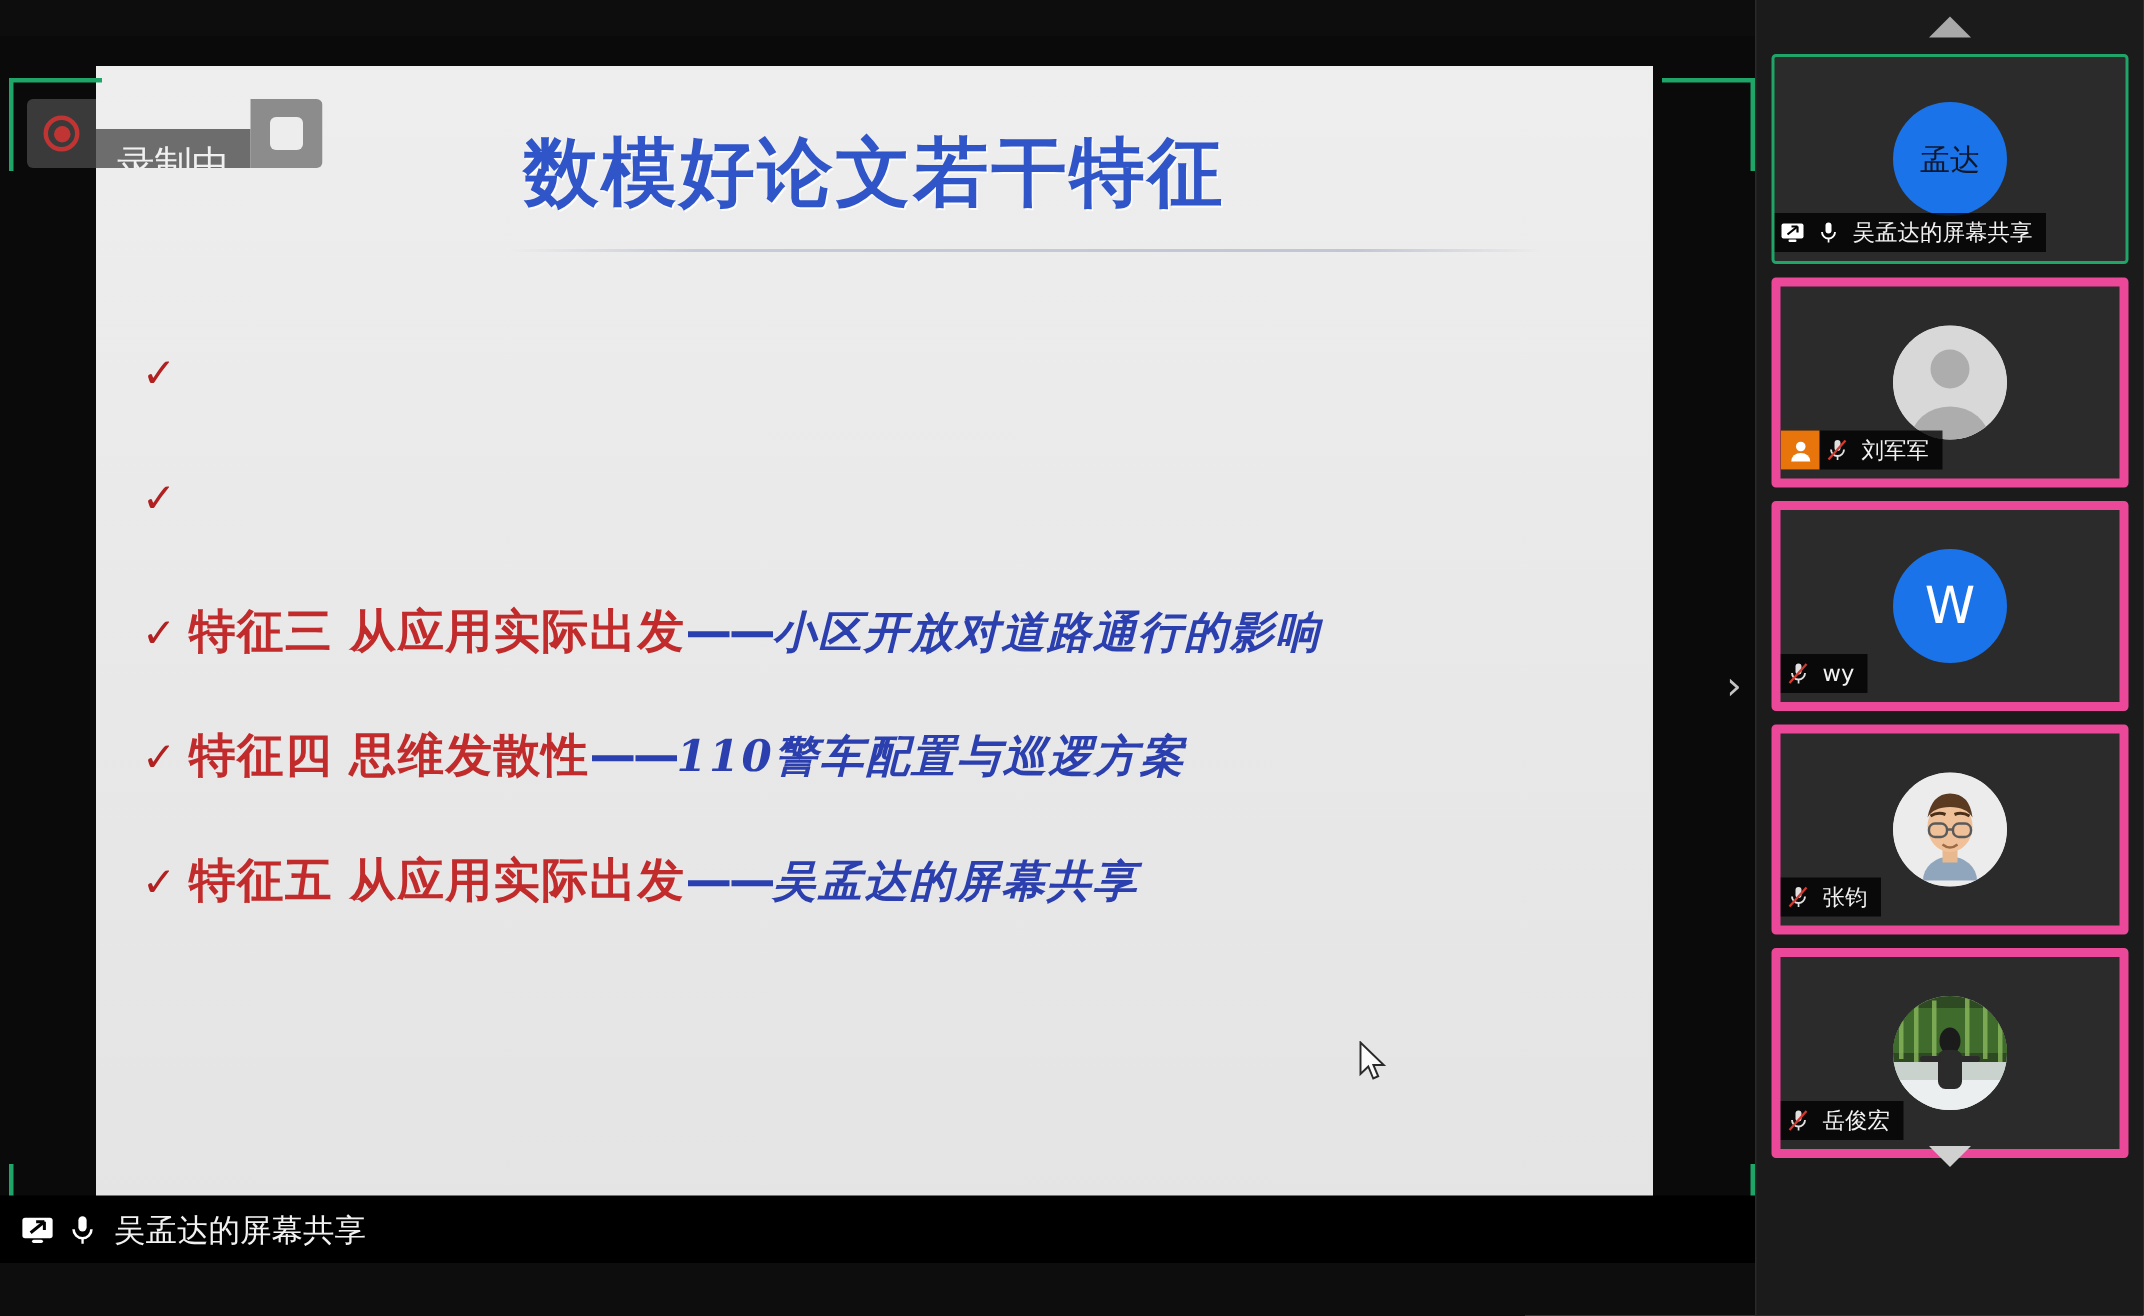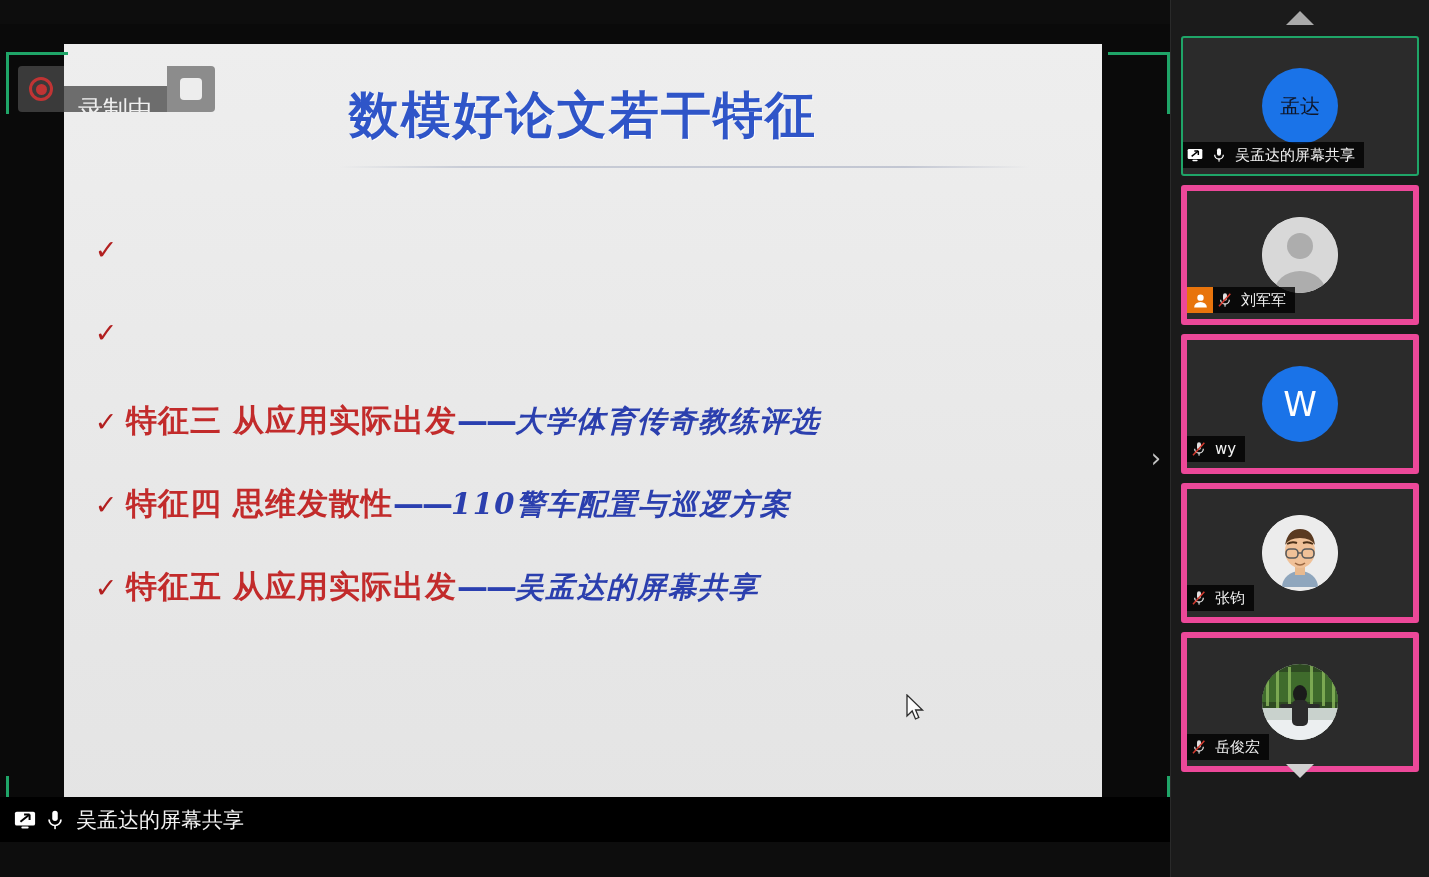--- a/index.html
+++ b/index.html
@@ -196,21 +196,21 @@
 
       <div class="bullets" id="bullets">
           <div class="bullet">
             <span class="tick">✓</span>
           </div>
           <div class="bullet">
             <span class="tick">✓</span>
           </div>
           <div class="bullet">
             <span class="tick">✓</span>
-            <span><span class="b-red">特征三</span><span class="b-gap"></span><span class="b-red">从应用实际出发</span><span class="b-dash">——</span><span class="b-blue">大学体育传奇教练评选</span></span>
+            <span><span class="b-red">特征三</span><span class="b-gap"></span><span class="b-red">从应用实际出发</span><span class="b-dash">——</span><span class="b-blue">小区开放对道路通行的影响</span></span>
           </div>
           <div class="bullet">
             <span class="tick">✓</span>
             <span><span class="b-red">特征四</span><span class="b-gap"></span><span class="b-red">思维发散性</span><span class="b-dash">——</span><span class="b-blue">110警车配置与巡逻方案</span></span>
           </div>
           <div class="bullet">
             <span class="tick">✓</span>
             <span><span class="b-red">特征五</span><span class="b-gap"></span><span class="b-red">从应用实际出发</span><span class="b-dash">——</span><span class="b-blue">吴孟达的屏幕共享</span></span>
           </div>
         </div>

